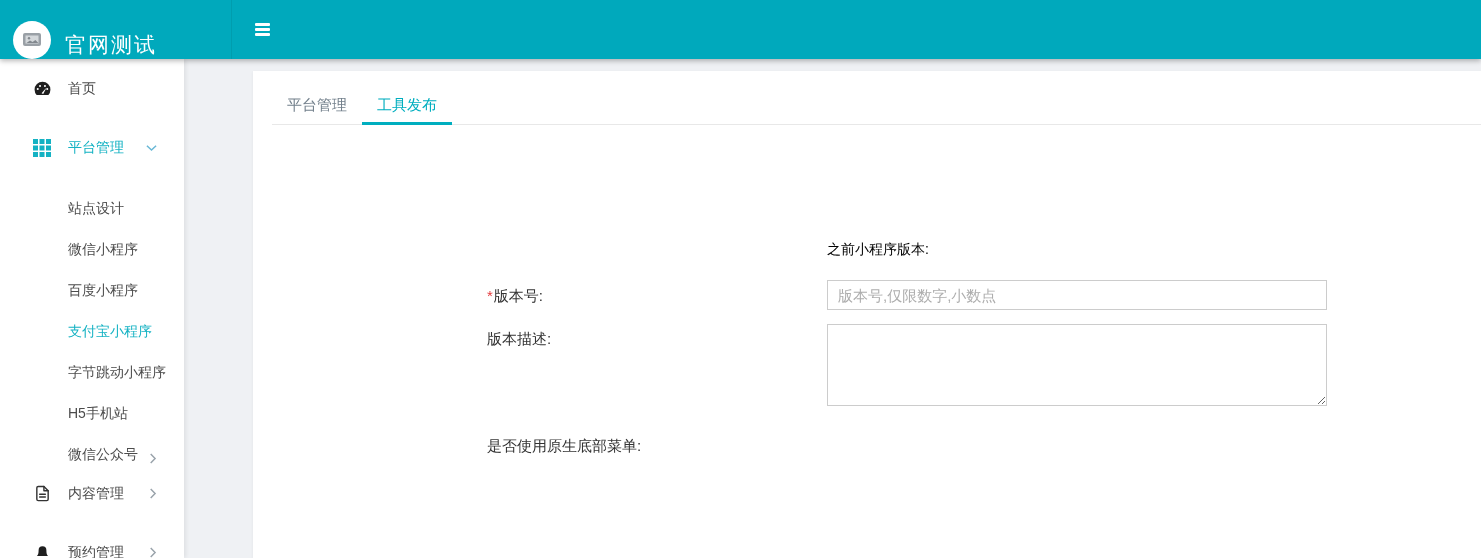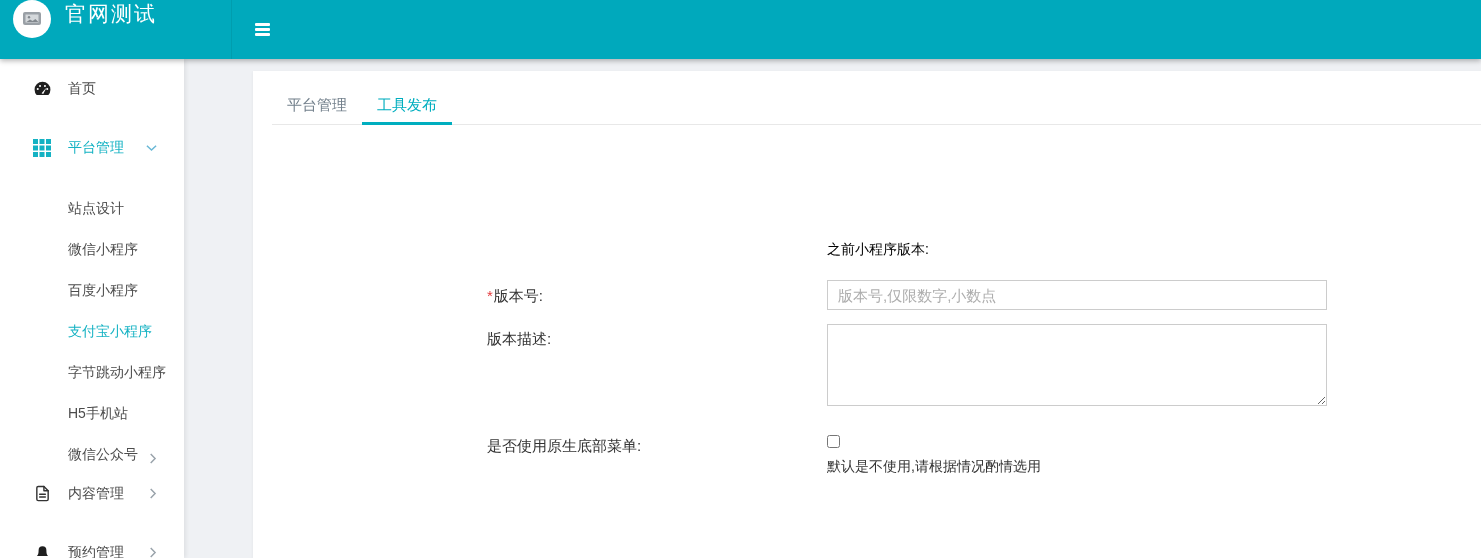--- a/index.html
+++ b/index.html
@@ -13,21 +13,21 @@
 
   
   .topbar {
     position:absolute; top:0; left:0; right:0; height:59px;
     background:#00a9bc;
     box-shadow:0 2px 5px rgba(0,0,0,0.28);
     display:flex; align-items:center; z-index:20;
   }
   .brand {
     width:232px; height:100%; flex:0 0 232px;
-    display:flex; align-items:flex-start; padding-left:13px;
+    display:flex; align-items:flex-end; padding-left:13px;
     border-right:1px solid rgba(0,0,0,0.07);
   }
   .logo-circle {
     width:38px; height:38px; border-radius:50%; background:#fff;
     display:flex; align-items:center; justify-content:center;
     flex:0 0 38px;
   }
   .brand-title { color:#fff; font-size:21px; margin-left:14px; letter-spacing:2px; white-space:nowrap; }
   .hamburger {
     margin-left:19px; background:transparent; border:none; cursor:pointer;
@@ -264,21 +264,17 @@
 
     <div class="form-row row-desc">
       <div class="label-col">版本描述:</div>
       <div class="ctrl-col">
         <textarea class="desc-textarea" style=""></textarea>
       </div>
     </div>
 
     <div class="form-row row-native">
       <div class="label-col">是否使用原生底部菜单:</div>
-      <div class="ctrl-col">
-        <input type="checkbox" class="native-checkbox" style="">
-        <div class="native-hint">默认是不使用,请根据情况酌情选用</div>
-      </div>
     </div>
 
 
   </form>
 </main>
 
 </body></html>

